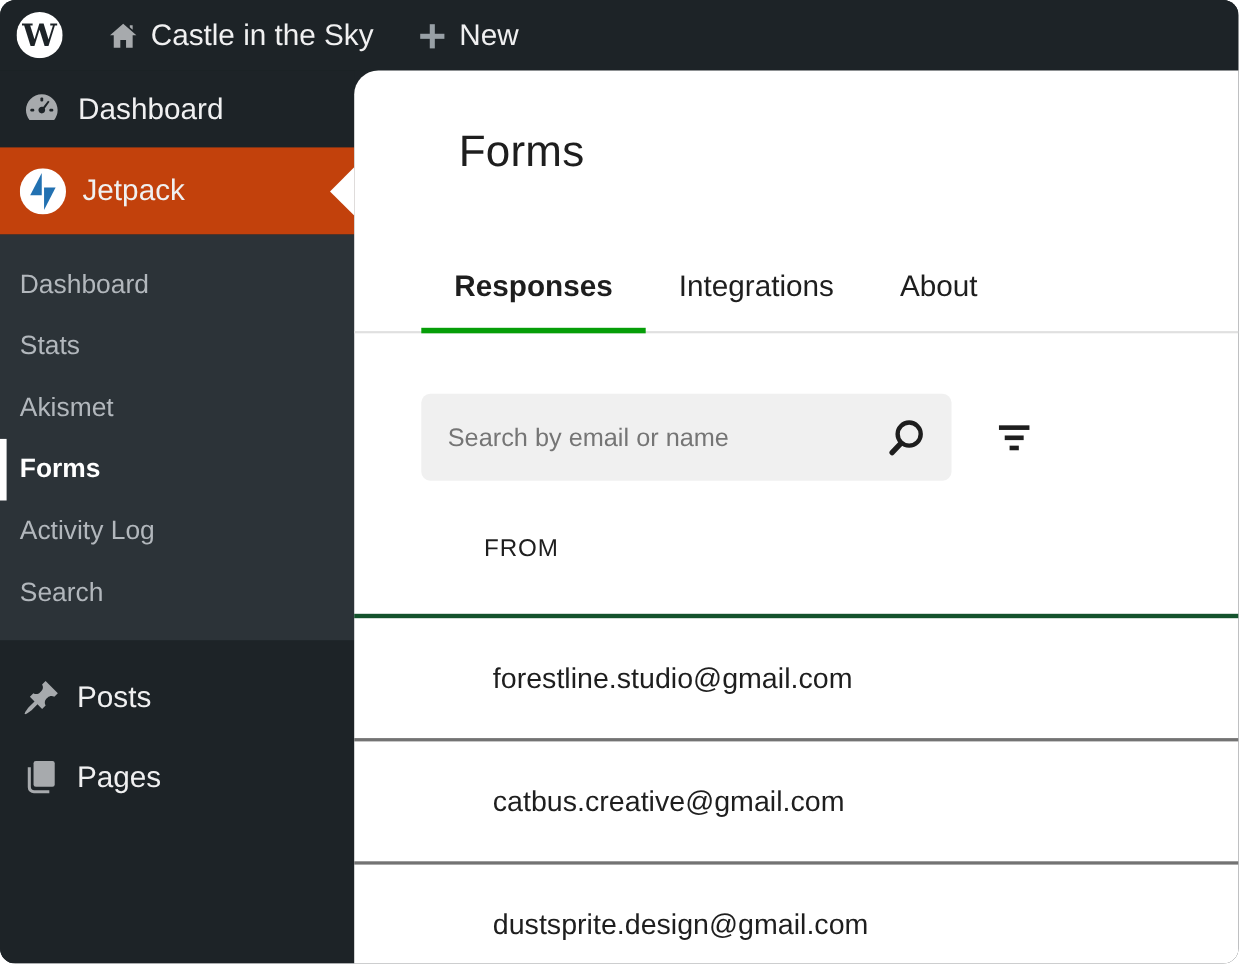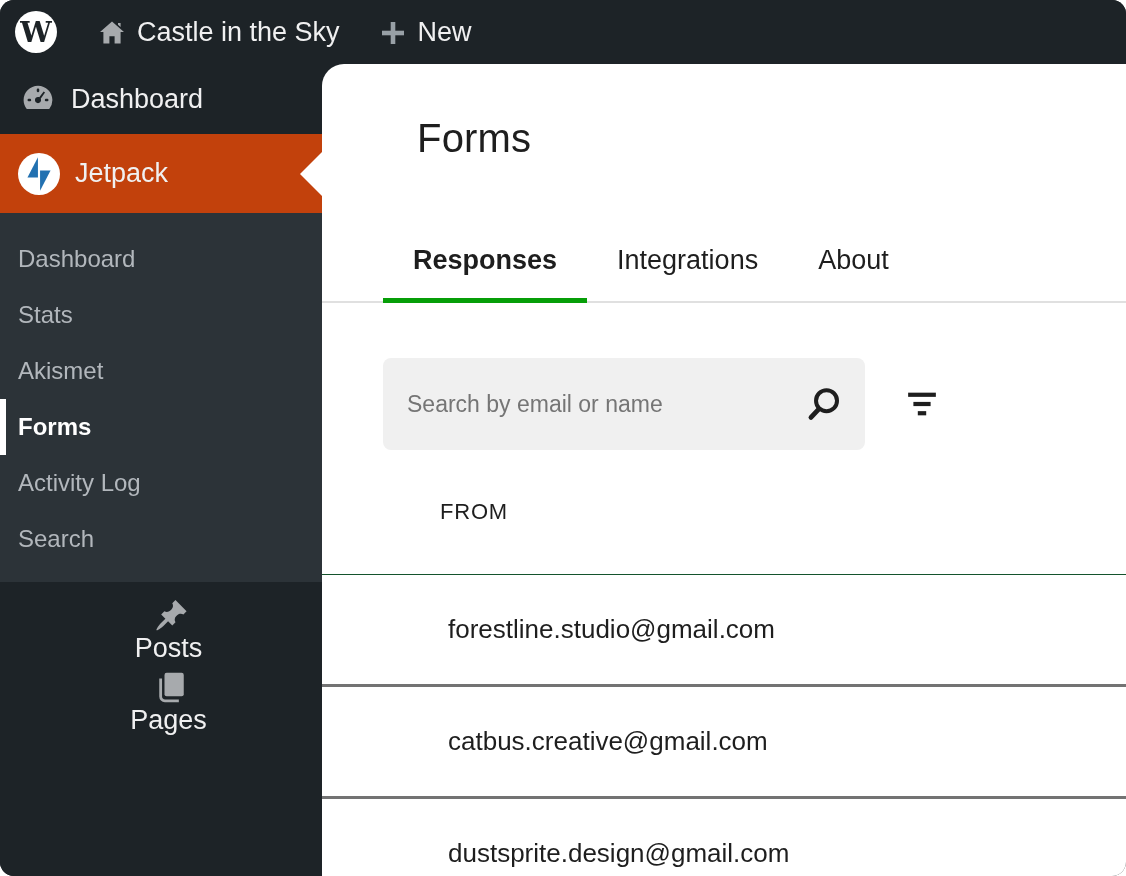--- a/index.html
+++ b/index.html
@@ -37,21 +37,21 @@
     border-right:22px solid #ffffff;
   }
   .submenu{ background:#2c3338; padding:18px 0 15px 0; }
   .submenu-item{
     position:relative; height:56px; display:flex; align-items:center;
     padding-left:18px; font-size:24px; color:#b2b7bc; cursor:pointer;
   }
   .submenu-item.current{ color:#ffffff; font-weight:bold; }
   .current-marker{ position:absolute; left:0; top:0; bottom:0; width:6px; background:#ffffff; }
   .bottom-menu{ padding-top:16px; }
-  .bottom-menu .menu-item{ height:72px;flex-direction:column; }
+  .bottom-menu .menu-item{ height:72px; }
   .bottom-menu .mi-icon{ width:35px; height:35px; }
 
   
   .content{
     position:absolute; top:64px; left:322px; right:0; bottom:0;
     background:#ffffff; border-top-left-radius:22px; z-index:6;
   }
   .page-title{
     margin:52px 0 0 95px; font-size:40px; font-weight:500; color:#1e1e1e; letter-spacing:0.2px;
   }
@@ -62,35 +62,35 @@
   .tab{
     position:relative; padding:0 30px; height:78px; line-height:74px;
     font-size:27px; color:#1e1e1e; cursor:pointer;
   }
   .tab.active{ font-weight:bold; }
   .tab-underline{
     position:absolute; left:0; right:0; bottom:-2px; height:5px; background:#069e08;
   }
   .toolbar{ display:flex; align-items:center; gap:36px; padding:55px 0 0 61px; }
   .search-box{
-    width:482px; height:92px; background:#f0f0f0; border-radius:8px;
+    width:482px; height:79px; background:#f0f0f0; border-radius:8px;
     display:flex; align-items:center; padding:0 20px 0 24px;
   }
   .search-input{
     flex:1; border:none; outline:none; background:transparent;
     font-family:"Liberation Sans", sans-serif; font-size:23px; color:#1e1e1e;
   }
   .search-input::placeholder{ color:#757575; opacity:1; }
   .search-icon-btn{ width:42px; height:42px; border:none; background:transparent; padding:0; cursor:pointer; }
   .filter-btn{ width:42px; height:42px; border:none; background:transparent; padding:0; cursor:pointer; }
   .search-icon-btn svg, .filter-btn svg{ width:100%; height:100%; display:block; }
 
   .table-header{
     height:125px; display:flex; align-items:center; padding-left:118px;
-    border-bottom:1px solid #14532d;
+    border-bottom:4px solid #14532d;
   }
   .col-from{
     font-size:22px; font-weight:500; color:#1e1e1e; letter-spacing:0.8px;
   }
   .table-row{
     height:112px; display:flex; align-items:center; padding-left:126px;
     border-bottom:3px solid #737373; font-size:26px; color:#1e1e1e; cursor:pointer;
   }
 </style>
 </head>

